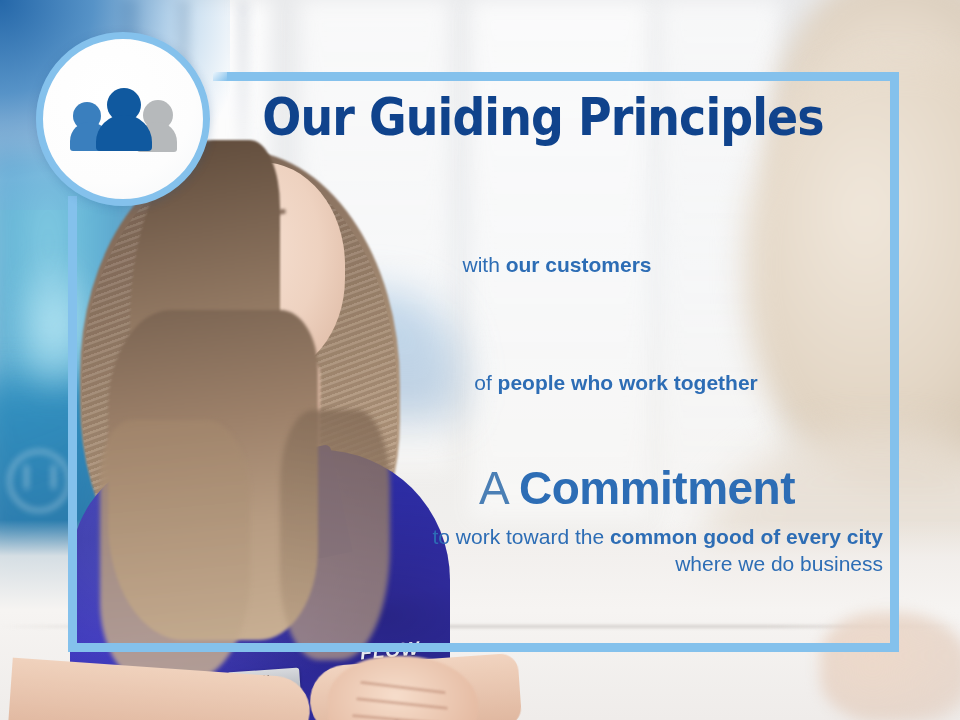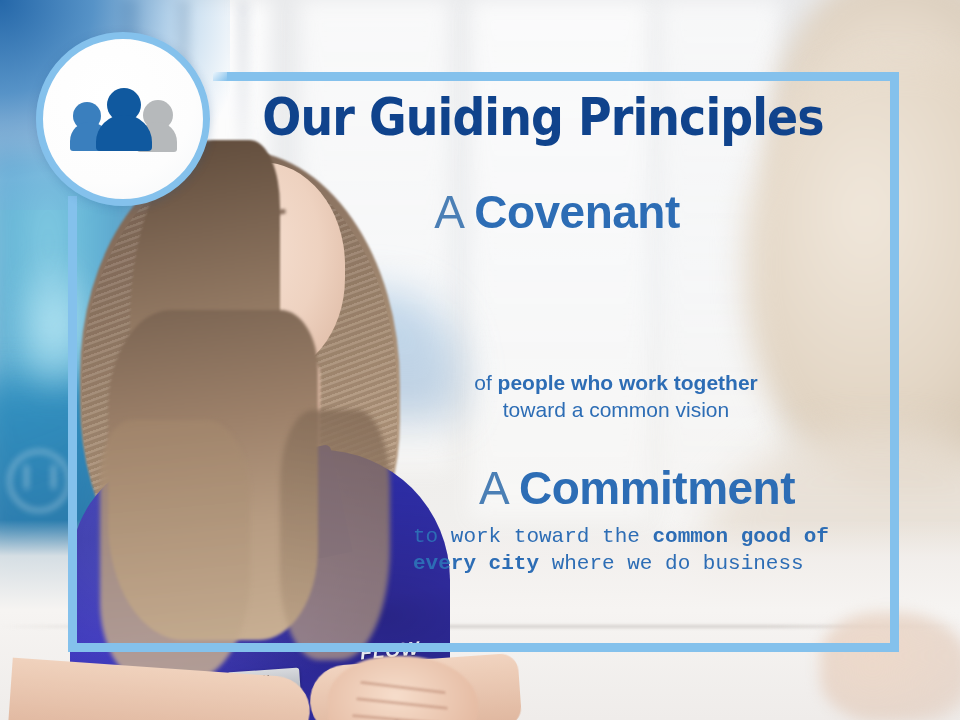--- a/index.html
+++ b/index.html
@@ -369,21 +369,21 @@
     color:var(--blue);
     line-height:1.28;
   }
   .sub b{font-weight:bold;}
 
   .l-cov{left:84px;top:116px;width:520px;text-align:center;}
   .s-cov{left:84px;top:180px;width:520px;text-align:center;}
   .l-com{left:120px;top:232px;width:520px;text-align:center;}
   .s-com{left:143px;top:298px;width:520px;text-align:center;}
   .l-cmt{left:174px;top:392px;width:500px;text-align:center;}
-  .s-cmt{left:200px;top:452px;width:470px;text-align:left;font-family:Liberation Mono, monospace;}
+  .s-cmt{left:200px;top:452px;width:470px;text-align:right;}
 </style>
 </head>
 <body>
 
 <div id="stage">
 
   <div class="photo">
     <div class="bg-room"></div>
     <div class="bg-win w1"></div>
     <div class="bg-win w2"></div>
@@ -464,26 +464,26 @@
       <div class="pi pi-head b-head"></div>
       <div class="pi pi-body b-body"></div>
       <div class="pi pi-head d-head"></div>
       <div class="pi pi-body d-body"></div>
     </div>
   </div>
 
   <div class="content">
     <div class="h1">Our Guiding Principles</div>
 
-    <div class="line big l-cov">
-      <span class="thin">A </span><span class="bold">Covenant</span>
+    <div class="line sub s-cov">
+      <span>with </span><b>our customers</b>
     </div>
 
     <div class="line sub s-com">
-      <span>of </span><b>people who work together</b><br><span>toward a common vision</span>
+      <span>of </span><b>people who work together</b><br>
     </div>
 
     <div class="line big l-cmt">
       <span class="thin">A </span><span class="bold">Commitment</span>
     </div>
     <div class="line sub s-cmt">
       <span>to work toward the </span><b>common good of every city</b><span> where we do business</span>
     </div>
   </div>
 

